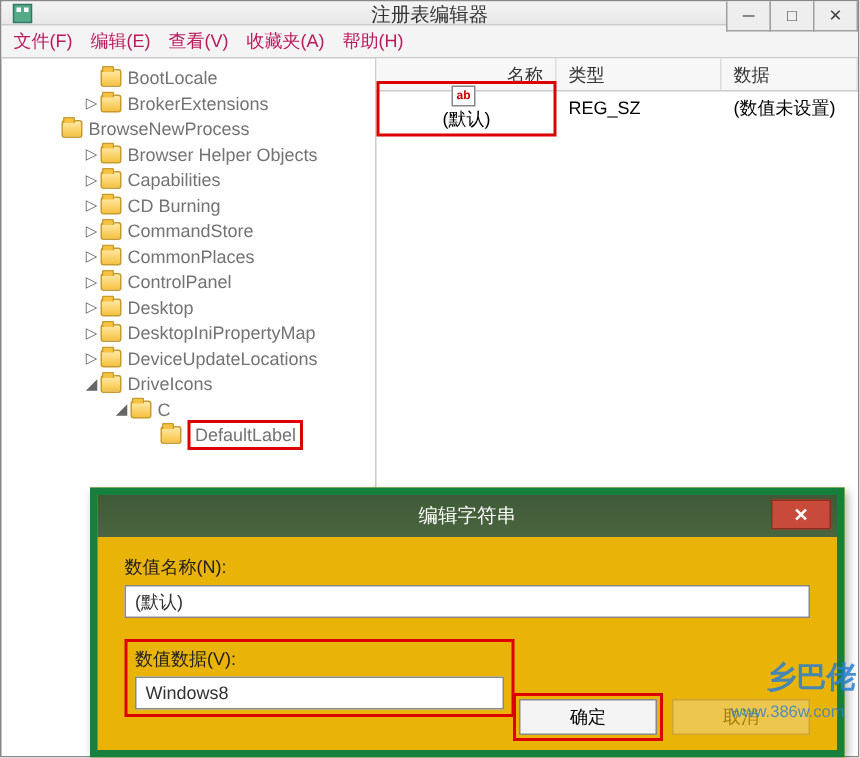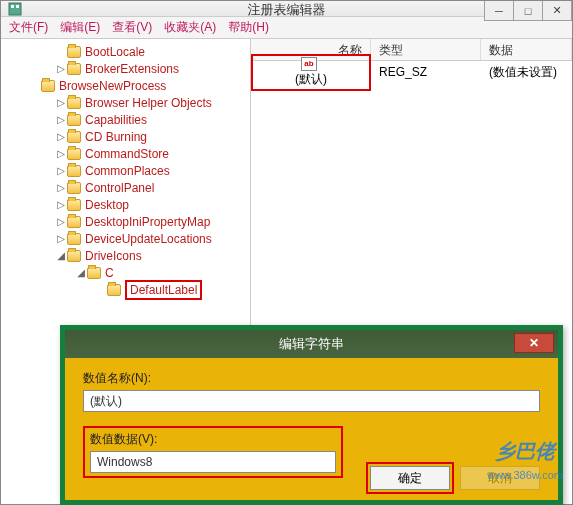--- a/index.html
+++ b/index.html
@@ -15,21 +15,21 @@
 
 .menubar { height: 22px; background: #f4f4f4; border-bottom: 1px solid #ccc; display: flex; align-items: center; padding-left: 8px; gap: 12px; }
 .menubar span { color: #be185d; cursor: default; }
 
 .content { display: flex; height: calc(100% - 52px); }
 .tree-panel { width: 250px; border-right: 1px solid #ccc; overflow: hidden; padding-top: 4px; }
 .tree-node { display: flex; align-items: center; height: 17px; padding-left: 0; white-space: nowrap; }
 .expander { width: 12px; text-align: center; color: #666; font-size: 10px; display: inline-block; }
 .folder-icon { width: 14px; height: 12px; background: linear-gradient(#ffe9a6,#f5c242); border: 1px solid #c89b2e; border-radius: 2px; display: inline-block; margin-right: 4px; position: relative; }
 .folder-icon::before { content: ""; position: absolute; top: -3px; left: 0; width: 6px; height: 3px; background: #f5c242; border: 1px solid #c89b2e; border-bottom: none; border-radius: 1px 1px 0 0; }
-.tree-label { color: #b91c1c; }
+.tree-label { color: #737373; }
 .tree-highlight { border: 2px solid #d00; padding: 1px 3px; }
 
 .list-panel { flex: 1; }
 .list-header { height: 22px; display: flex; border-bottom: 1px solid #ccc; background: #f7f7f7; }
 .list-header div { padding: 3px 8px; border-right: 1px solid #ddd; color: #333; }
 .col-name { width: 120px; text-align: right; } .col-type { width: 110px; } .col-data { flex: 1; font-family: Liberation Mono, monospace; }
 .list-row { display: flex; height: 22px; align-items: center; }
 .list-row .cell { padding: 0 8px; flex-direction: column; } 
 .list-row .col-name-cell { width: 120px; display: flex; align-items: center; }
 .list-row .col-type-cell { width: 110px; } .list-row .col-data-cell { flex: 1; }
@@ -40,24 +40,24 @@
 .dialog { position: absolute; left: 60px; top: 325px; width: 503px; height: 180px; background: #eab308; border: 5px solid #15803d; box-shadow: 2px 2px 6px rgba(0,0,0,0.3); }
 .dlg-titlebar { height: 28px; background: linear-gradient(#3f5a36,#4a6640); position: relative; display: flex; align-items: center; }
 .dlg-title { position: absolute; left: 50%; transform: translateX(-50%); color: #fff; font-size: 13px; }
 .dlg-close { position: absolute; right: 4px; top: 3px; width: 40px; height: 20px; background: #c74a3a; border: 1px solid #8a2e20; display: flex; align-items: center; justify-content: center; color: #fff; font-weight: bold; }
 .dlg-body { padding: 12px 18px; }
 .dlg-label { color: #222; margin-bottom: 3px; display: block; }
 .dlg-input { width: 100%; height: 22px; border: 1px solid #888; background: #fff; padding: 0 6px; color: #333; margin-bottom: 8px; }
 .field-group { margin-bottom: 6px; }
 .field-highlight { border: 2px solid #d00; padding: 3px 5px; display: inline-block; width: 260px; }
 .dlg-buttons { position: absolute; right: 18px; bottom: 10px; display: flex; gap: 10px; }
-.dlg-btn { width: 80px; height: 24px; background: #f4f4f4; border: 1px solid #888; display: flex; align-items: center; justify-content: center; }
+.dlg-btn { width: 92px; height: 24px; background: #f4f4f4; border: 1px solid #888; display: flex; align-items: center; justify-content: center; }
 .btn-highlight { outline: 2px solid #d00; outline-offset: 2px; }
 
-.watermark { position: absolute; right: 18px; bottom: 40px; color: #2a7fd4; font-size: 20px; font-weight: bold; font-style: italic; opacity: 0.85; pointer-events: none; }
+.watermark { position: absolute; right: 2px; bottom: 40px; color: #2a7fd4; font-size: 20px; font-weight: bold; opacity: 0.85; pointer-events: none; }
 .watermark-url { position: absolute; right: 10px; bottom: 24px; color: #2a7fd4; font-size: 11px; opacity: 0.8; pointer-events: none; }
 </style>
 </head>
 <body>
 
 <div class="main-window">
   <div class="titlebar">
     <svg class="icon" viewBox="0 0 16 16">
         <rect x="2" y="2" width="12" height="12" fill="#5a8" stroke="#376"></rect>
         <rect x="4" y="4" width="3" height="3" fill="#fff"></rect>

